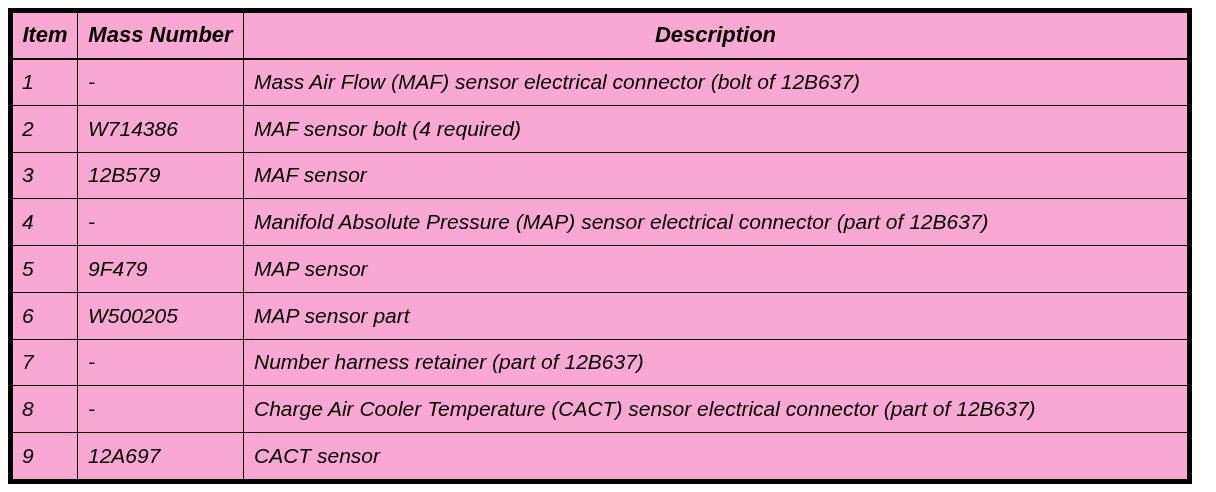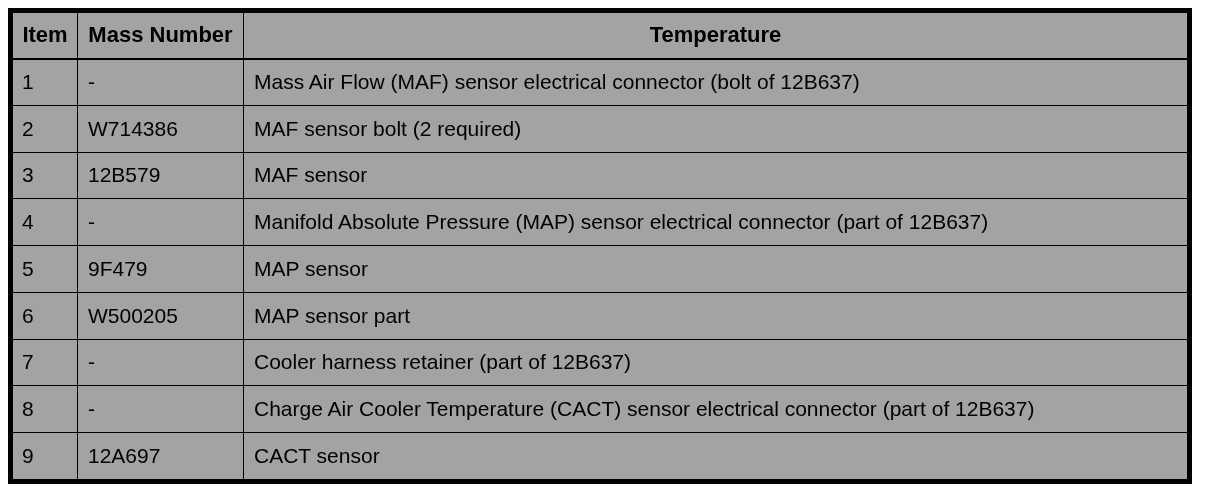--- a/index.html
+++ b/index.html
@@ -25,21 +25,22 @@
     box-sizing: border-box;
     border: 4px solid #000000;
     background: #ffffff;
   }
 
   table.parts-table {
     width: 100%;
     height: 100%;
     border-collapse: collapse;
     table-layout: fixed;
-    background: #a3a3a3;
+    background: #f9a8d4;
+    font-style: italic;
   }
 
   table.parts-table col.col-item    { width: 65px; }
   table.parts-table col.col-part    { width: 166px; }
   table.parts-table col.col-desc    { width: auto; }
 
   table.parts-table th,
   table.parts-table td {
     border: 1px solid #000000;
     padding: 0 4px 0 9px;
@@ -89,34 +90,34 @@
   <table class="parts-table">
     <colgroup>
       <col class="col-item">
       <col class="col-part">
       <col class="col-desc">
     </colgroup>
     <thead>
       <tr>
         <th class="th-item">Item</th>
         <th class="th-part">Mass Number</th>
-        <th class="th-desc">Temperature</th>
+        <th class="th-desc">Description</th>
       </tr>
     </thead>
     <tbody id="parts-table-body">
 
     <tr>
           <td class="cell-item">1</td>
           <td class="cell-part">-</td>
           <td class="cell-desc">Mass Air Flow (MAF) sensor electrical connector (bolt of 12B637)</td>
         </tr>
         <tr>
           <td class="cell-item">2</td>
           <td class="cell-part">W714386</td>
-          <td class="cell-desc">MAF sensor bolt (2 required)</td>
+          <td class="cell-desc">MAF sensor bolt (4 required)</td>
         </tr>
         <tr>
           <td class="cell-item">3</td>
           <td class="cell-part">12B579</td>
           <td class="cell-desc">MAF sensor</td>
         </tr>
         <tr>
           <td class="cell-item">4</td>
           <td class="cell-part">-</td>
           <td class="cell-desc">Manifold Absolute Pressure (MAP) sensor electrical connector (part of 12B637)</td>
@@ -127,21 +128,21 @@
           <td class="cell-desc">MAP sensor</td>
         </tr>
         <tr>
           <td class="cell-item">6</td>
           <td class="cell-part">W500205</td>
           <td class="cell-desc">MAP sensor part</td>
         </tr>
         <tr>
           <td class="cell-item">7</td>
           <td class="cell-part">-</td>
-          <td class="cell-desc">Cooler harness retainer (part of 12B637)</td>
+          <td class="cell-desc">Number harness retainer (part of 12B637)</td>
         </tr>
         <tr>
           <td class="cell-item">8</td>
           <td class="cell-part">-</td>
           <td class="cell-desc">Charge Air Cooler Temperature (CACT) sensor electrical connector (part of 12B637)</td>
         </tr>
         <tr>
           <td class="cell-item">9</td>
           <td class="cell-part">12A697</td>
           <td class="cell-desc">CACT sensor</td>

